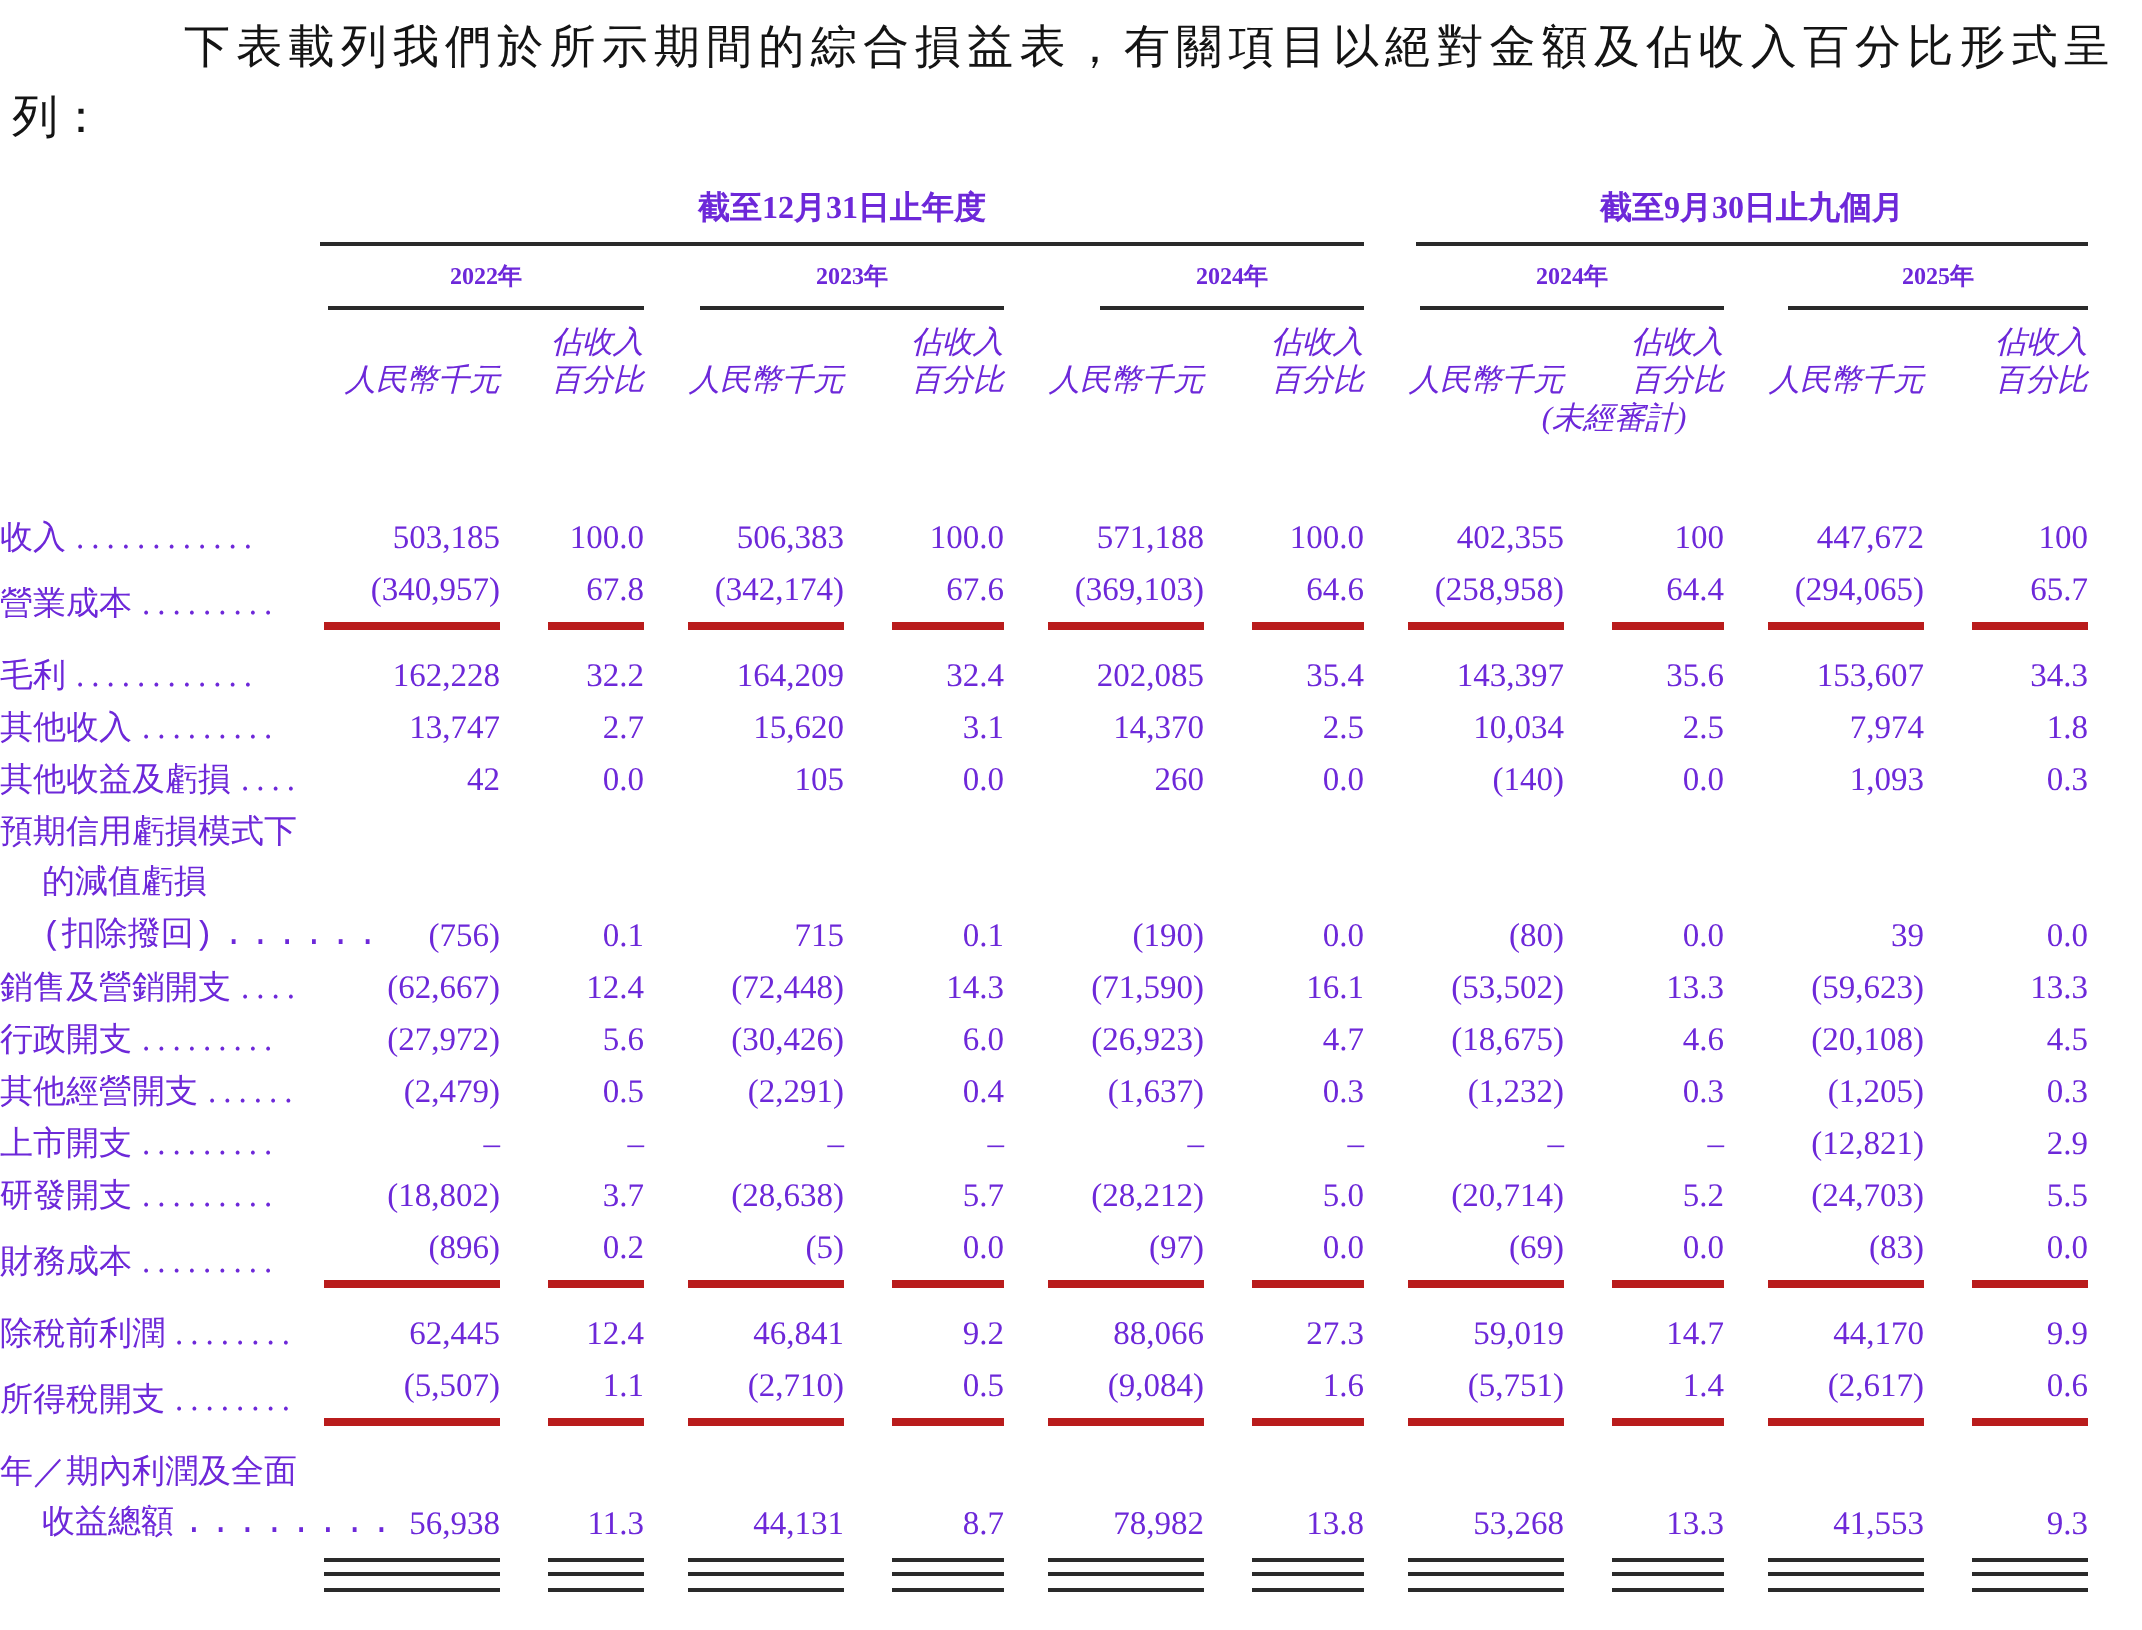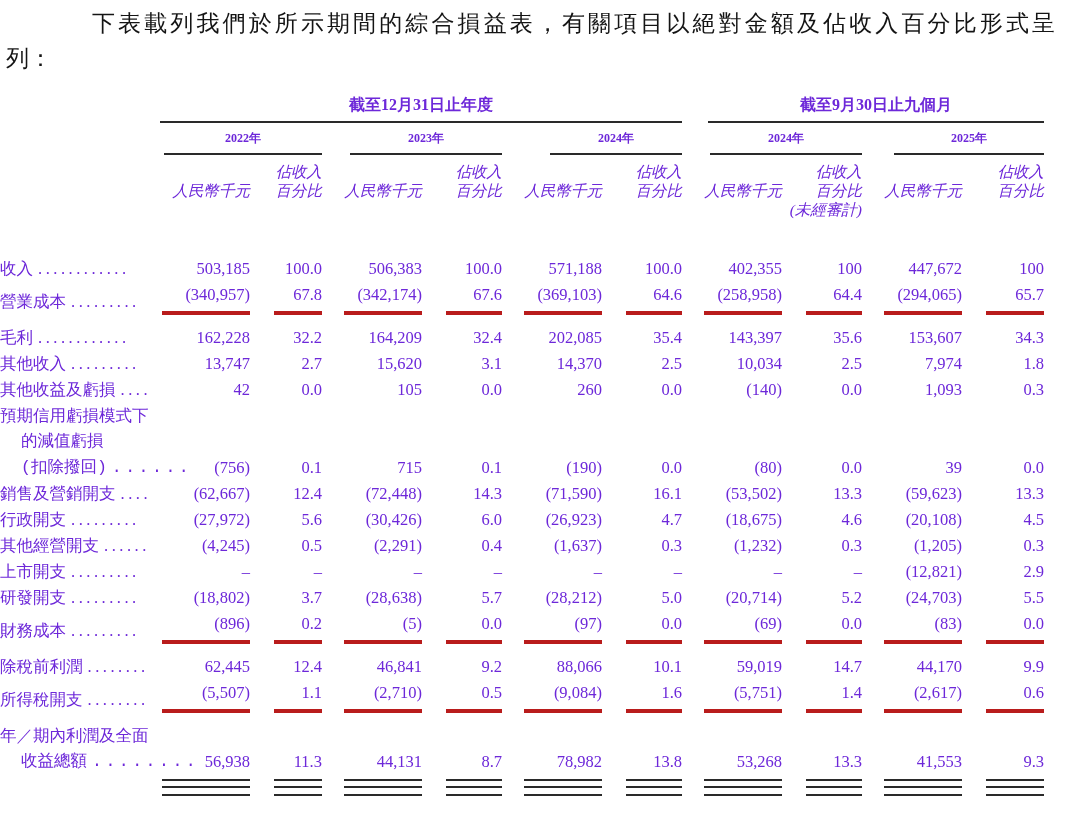--- a/index.html
+++ b/index.html
@@ -30,21 +30,21 @@
   .ywrap{border-bottom:2px solid #2a2a2a;padding:6px 0 6px;text-align:center;line-height:18px;}
   .y0{margin-left:4px;}
   .y1{margin-left:28px;}
   .y2{margin-left:48px;}
   .y3{margin-left:28px;}
   .y4{margin-left:32px;}
 
   
   .srow td{font-style:italic;text-align:right;font-size:15.5px;padding-top:7px;line-height:19px;white-space:nowrap;}
   .nrow td{font-style:italic;font-size:15.5px;line-height:20px;}
-  .nrow .note{text-align:right;padding-left:70px;white-space:nowrap;}
+  .nrow .note{text-align:center;padding-left:70px;white-space:nowrap;}
 
   
   tbody td{line-height:26px;}
   tbody tr.gap > td{padding-top:36px;}
   td.lab{text-align:left;}
   td.lab div{line-height:26px;white-space:nowrap;}
   td.lab .wrap2{padding-left:21px;font-family:Liberation Mono, monospace;}
   .dots{letter-spacing:3.5px;padding-left:5px;}
   td.rmb,td.pct{text-align:right;}
   .cell{white-space:nowrap;}
@@ -413,21 +413,21 @@
           </td>
           <td class="pct">
             <div class="cell">4.5</div>
           </td>
         </tr>
         <tr>
           <td class="lab">
             <div><span>其他經營開支</span><span class="dots">......</span></div>
           </td>
           <td class="rmb first">
-            <div class="cell">(4,245)</div>
+            <div class="cell">(2,479)</div>
           </td>
           <td class="pct">
             <div class="cell">0.5</div>
           </td>
           <td class="rmb">
             <div class="cell">(2,291)</div>
           </td>
           <td class="pct">
             <div class="cell">0.4</div>
           </td>
@@ -568,21 +568,21 @@
           <td class="rmb">
             <div class="cell">46,841</div>
           </td>
           <td class="pct">
             <div class="cell">9.2</div>
           </td>
           <td class="rmb">
             <div class="cell">88,066</div>
           </td>
           <td class="pct">
-            <div class="cell">10.1</div>
+            <div class="cell">27.3</div>
           </td>
           <td class="rmb">
             <div class="cell">59,019</div>
           </td>
           <td class="pct">
             <div class="cell">14.7</div>
           </td>
           <td class="rmb">
             <div class="cell">44,170</div>
           </td>

